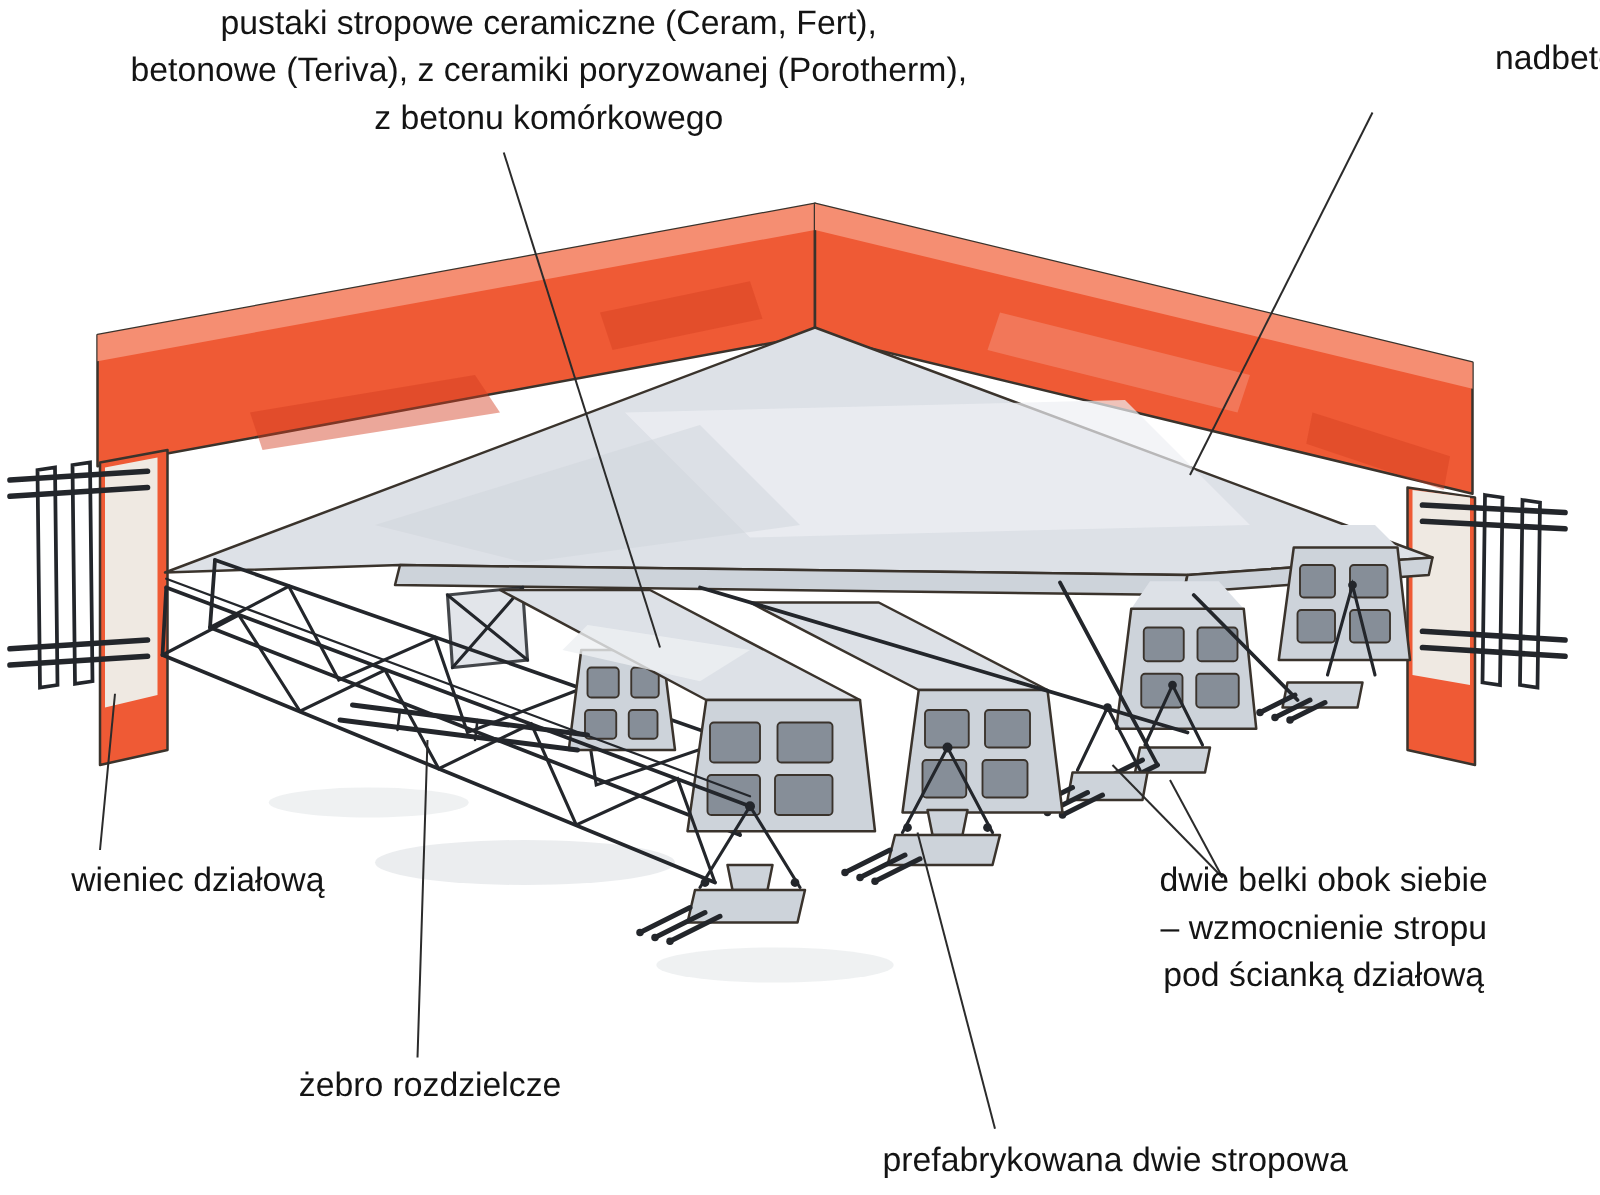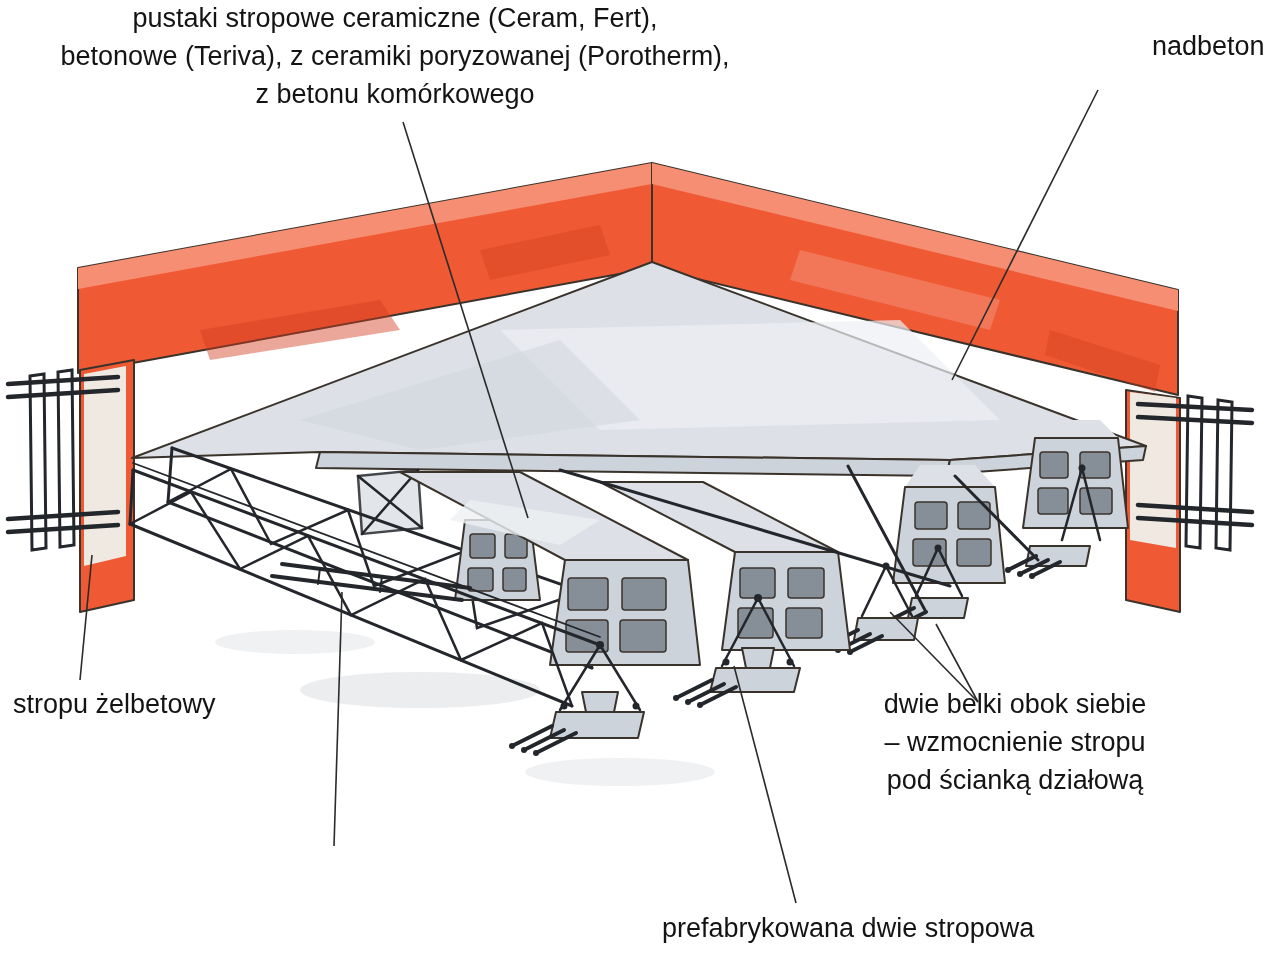--- a/index.html
+++ b/index.html
@@ -3,21 +3,21 @@
 <meta charset="utf-8">
 <style>
   :root{
     --wall-red:#ef5a35; --wall-red-light:#f58e72; --wall-red-dark:#d23b1e;
     --concrete-light:#dde1e7; --concrete-mid:#cdd3da; --hole-grey:#868e98; --ink:#23262b;
   }
   html,body{margin:0;padding:0;background:#ffffff;}
   .stage{position:relative;width:1280px;height:956px;background:#ffffff;overflow:hidden;
          font-family:"Liberation Sans",sans-serif;}
   .stage svg{position:absolute;left:0;top:0;}
-  .lbl{position:absolute;font-size:27px;line-height:1.4;color:#141414;white-space:pre-line;}
+  .lbl{position:absolute;font-size:27px;line-height:1.4;color:#141414;white-space:pre-line;margin-left:44px;}
   .center{text-align:center;}
   
   .oln{stroke:#3a332c;stroke-width:2;stroke-linejoin:round;}
   .red{fill:var(--wall-red);}
   .redL{fill:var(--wall-red-light);stroke:none;}
   .redD{fill:var(--wall-red-dark);stroke:none;}
   .slab{fill:var(--concrete-light);}
   .conc{fill:var(--concrete-mid);}
   .lite{fill:#eef0f3;stroke:none;}
   .hole{fill:var(--hole-grey);stroke:#3a332c;stroke-width:1.5;}
@@ -247,21 +247,22 @@
       <line x1="796" y1="903" x2="734" y2="666"></line>
     </g>
   </svg>
 
   <div class="lbl center" style="left:0;top:6;width:790px;">pustaki stropowe ceramiczne (Ceram, Fert),
 betonowe (Teriva), z ceramiki poryzowanej (Porotherm),
 z betonu komórkowego</div>
 
   <div class="lbl" style="left:1152px;top:28px;">nadbeton</div>
 
-  <div class="lbl" style="left:13px;top:686px;">stropu żelbetowy</div>
-
+  <div class="lbl" style="left:13px;top:686px;">wieniec działową</div>
+
+  <div class="lbl" style="left:195px;top:850px;">żebro rozdzielcze</div>
 
   <div class="lbl center" style="left:860px;top:686px;width:310px;">dwie belki obok siebie
 – wzmocnienie stropu
 pod ścianką działową</div>
 
   <div class="lbl" style="left:662px;top:910px;">prefabrykowana dwie stropowa</div>
 </div>
 
 </body></html>

